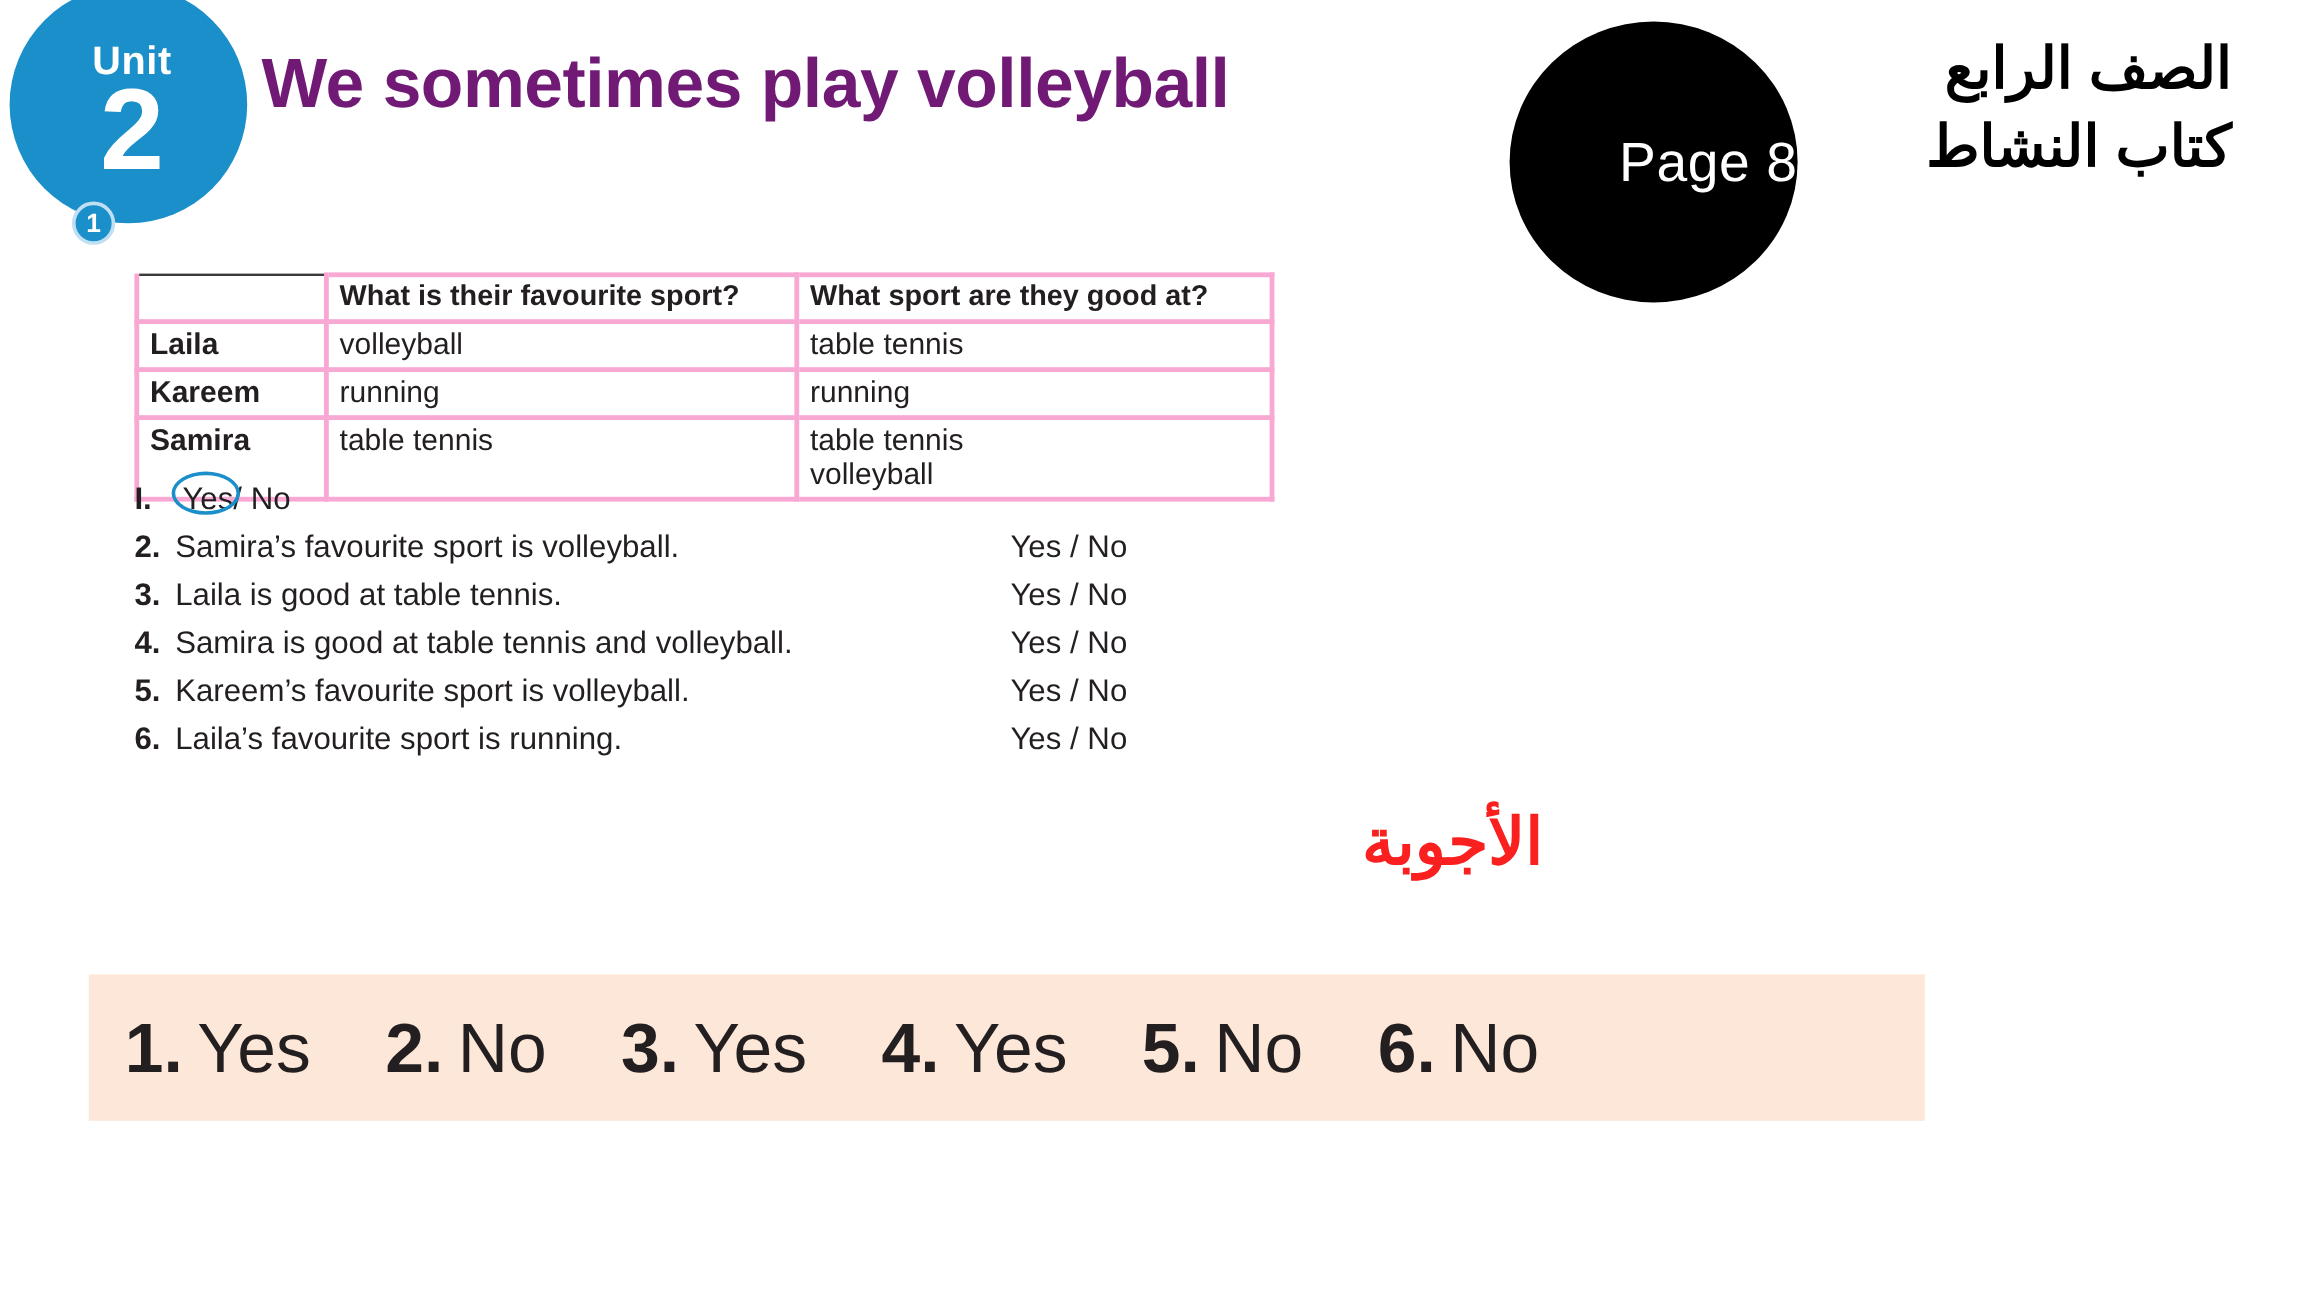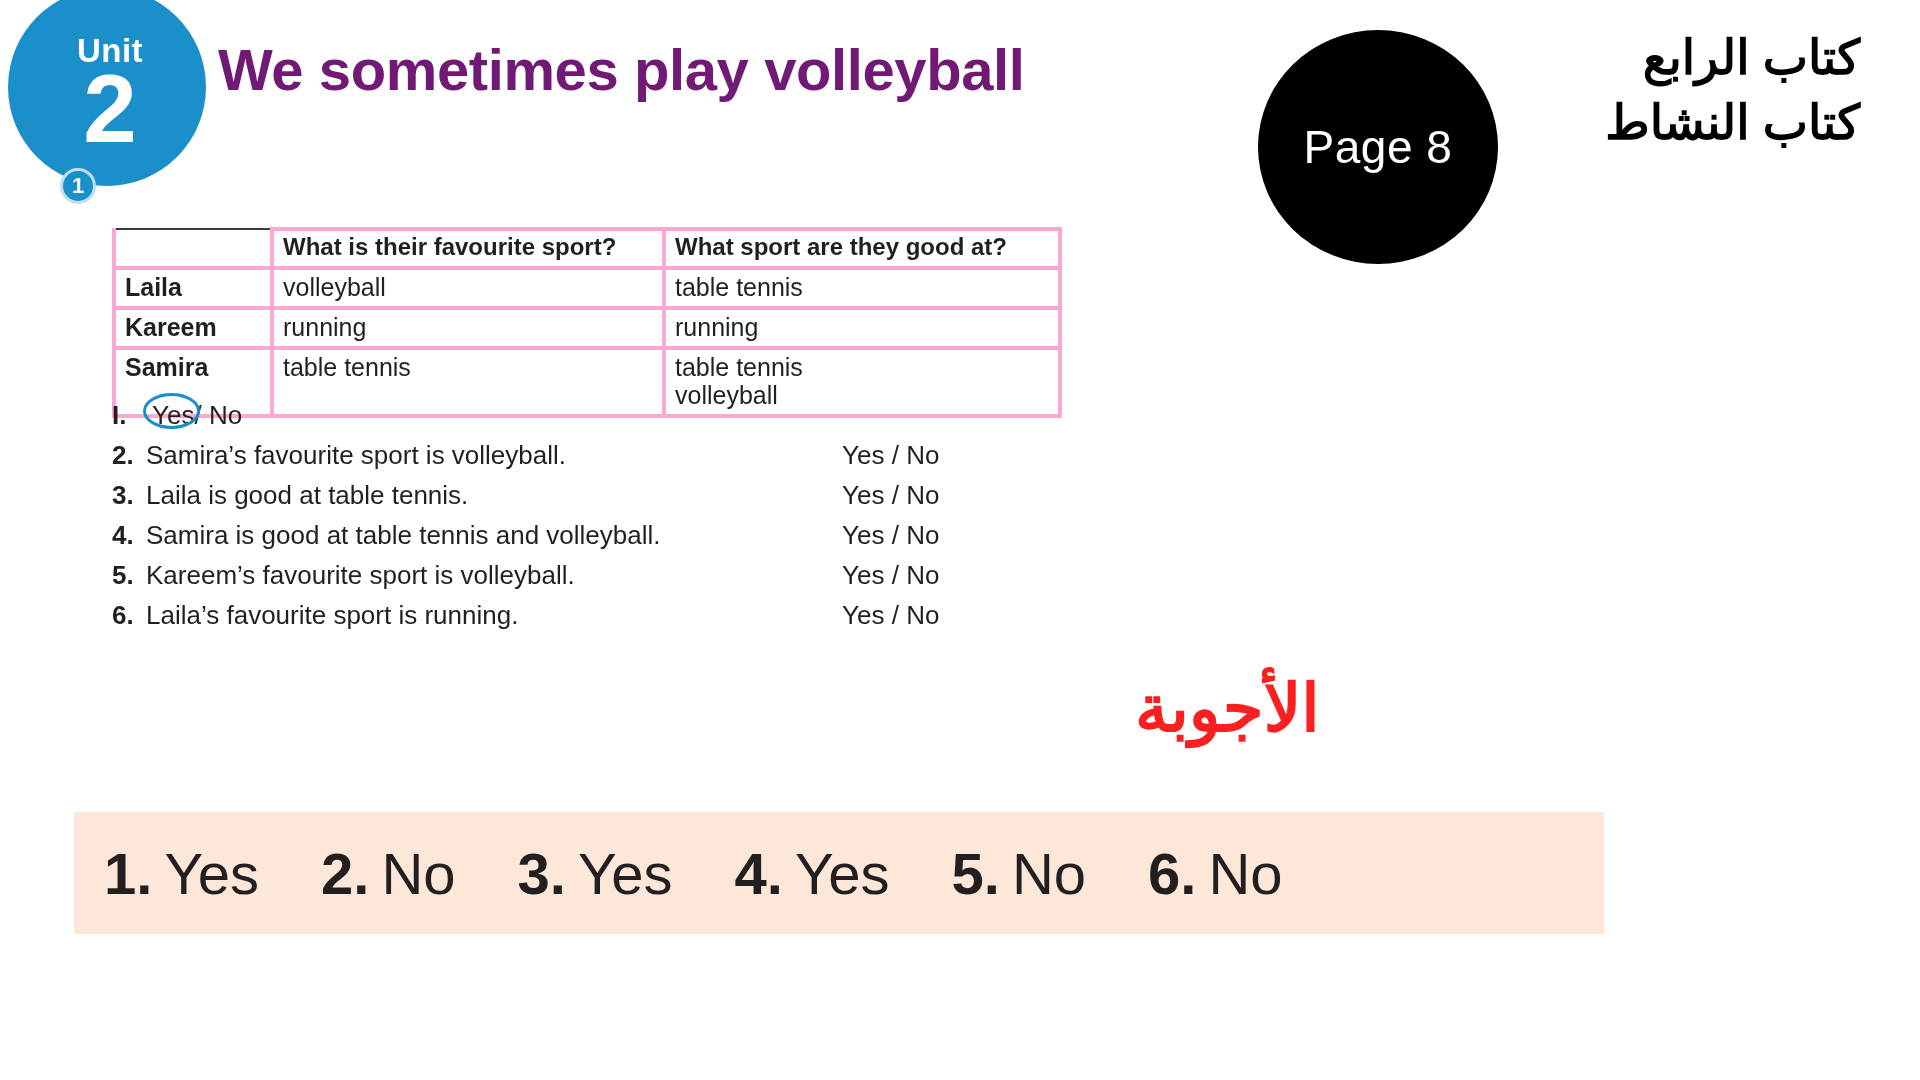--- a/index.html
+++ b/index.html
@@ -157,29 +157,29 @@
     height: 36px;
     border: 3px solid #1b8fc9;
     border-radius: 50%;
     box-sizing: border-box;
   }
 
   
   #page-circle {
     position: absolute;
     left: 1258px;
-    top: 30px;
+    top: 18px;
     width: 240px;
     height: 234px;
     border-radius: 50%;
     background: #000000;
     color: #ffffff;
     display: flex;
     align-items: center;
-    justify-content: center;
+    justify-content: flex-end;
     font-size: 46px;
     letter-spacing: 0.5px;
   }
 
   
   #arabic-meta {
     position: absolute;
     right: 60px;
     top: 26px;
     text-align: right;
@@ -188,21 +188,21 @@
     font-weight: bold;
   }
   #arabic-meta .grade-line { font-size: 48px; line-height: 1.35; }
   #arabic-meta .book-line  { font-size: 48px; line-height: 1.35; }
 
   
   #answers-heading {
     position: absolute;
     left: 1135px;
     top: 670px;
-    font-size: 66px;
+    font-size: 54px;
     font-weight: bold;
     color: #fa2020;
     direction: rtl;
   }
 
   
   #answers-bar {
     position: absolute;
     left: 74px;
     top: 812px;
@@ -298,21 +298,21 @@
     <span class="q-text">Laila’s favourite sport is running.</span>
     <span class="q-choice"><span class="yes">Yes</span> <span>/</span> <span>No</span></span>
   </div>
 </div>
 
 <div id="page-circle">
   <span>Page 8</span>
 </div>
 
 <div id="arabic-meta">
-  <div class="grade-line">كتاب الرابع</div>
+  <div class="grade-line">الصف الرابع</div>
   <div class="book-line">كتاب النشاط</div>
 </div>
 
 <div id="answers-heading">الأجوبة</div>
 
 <div id="answers-bar">
   <div class="answer-item">
     <span class="a-num">1.</span>
     <span class="a-val">Yes</span>
   </div>

